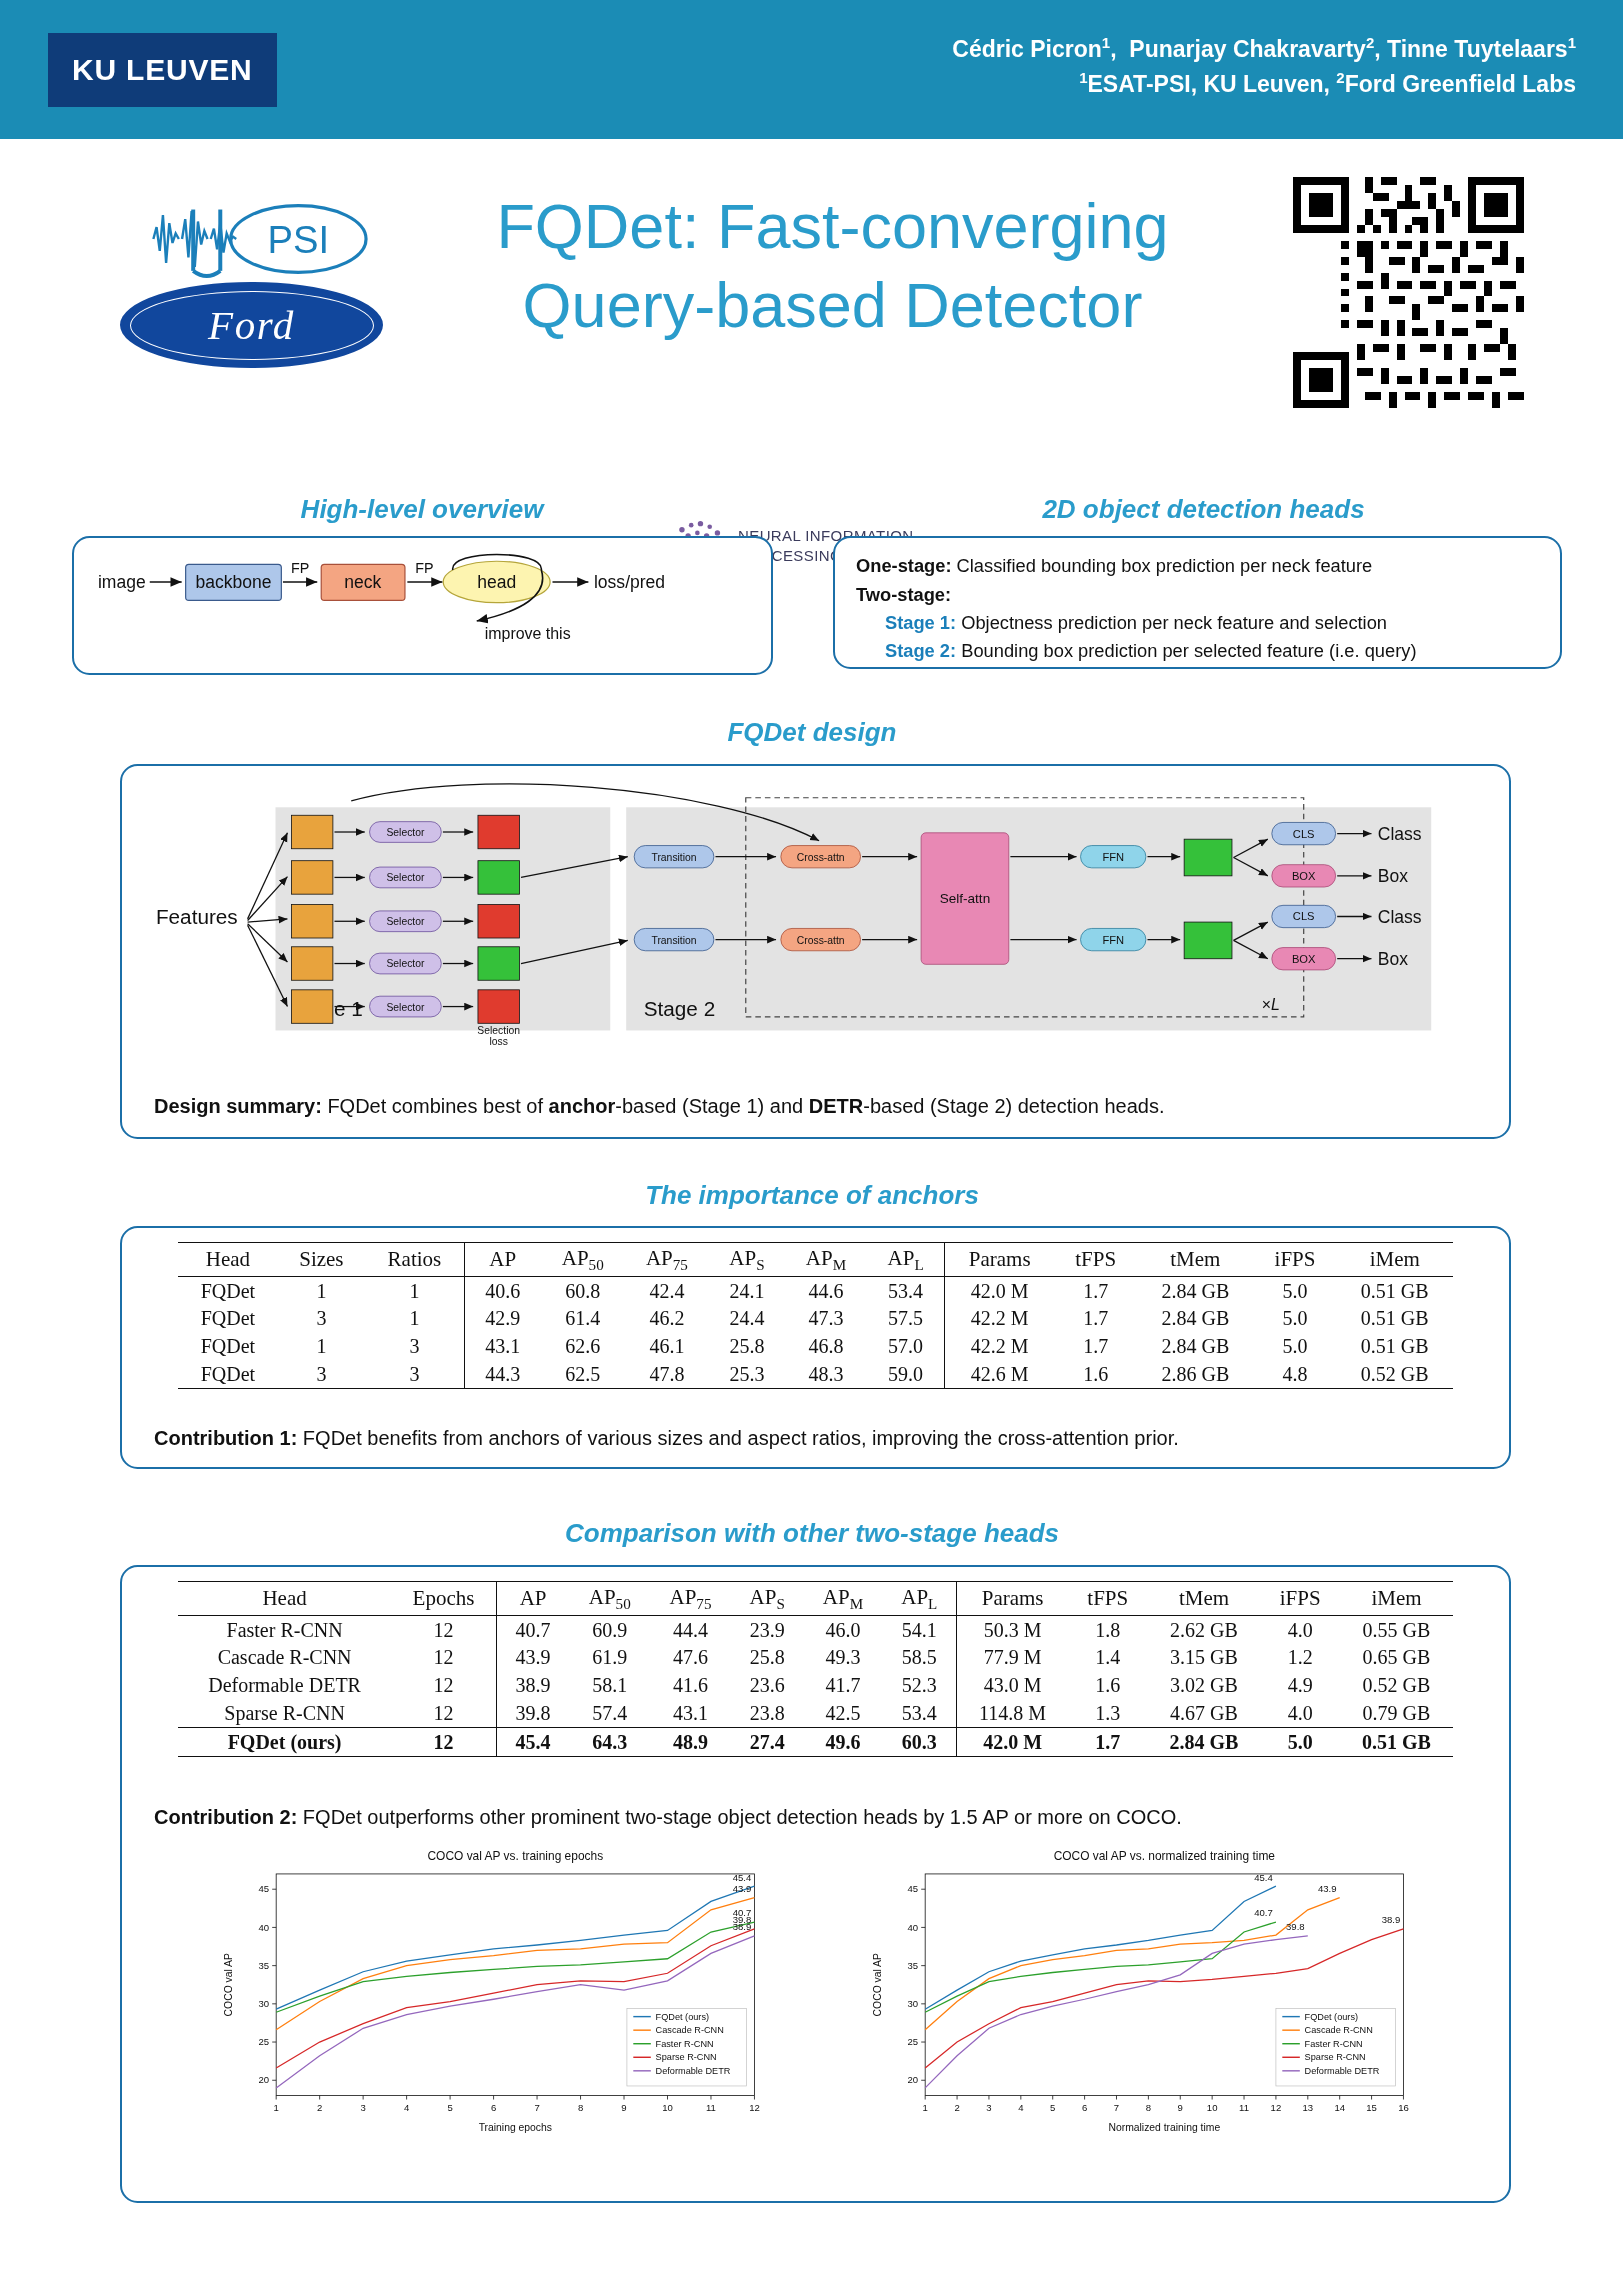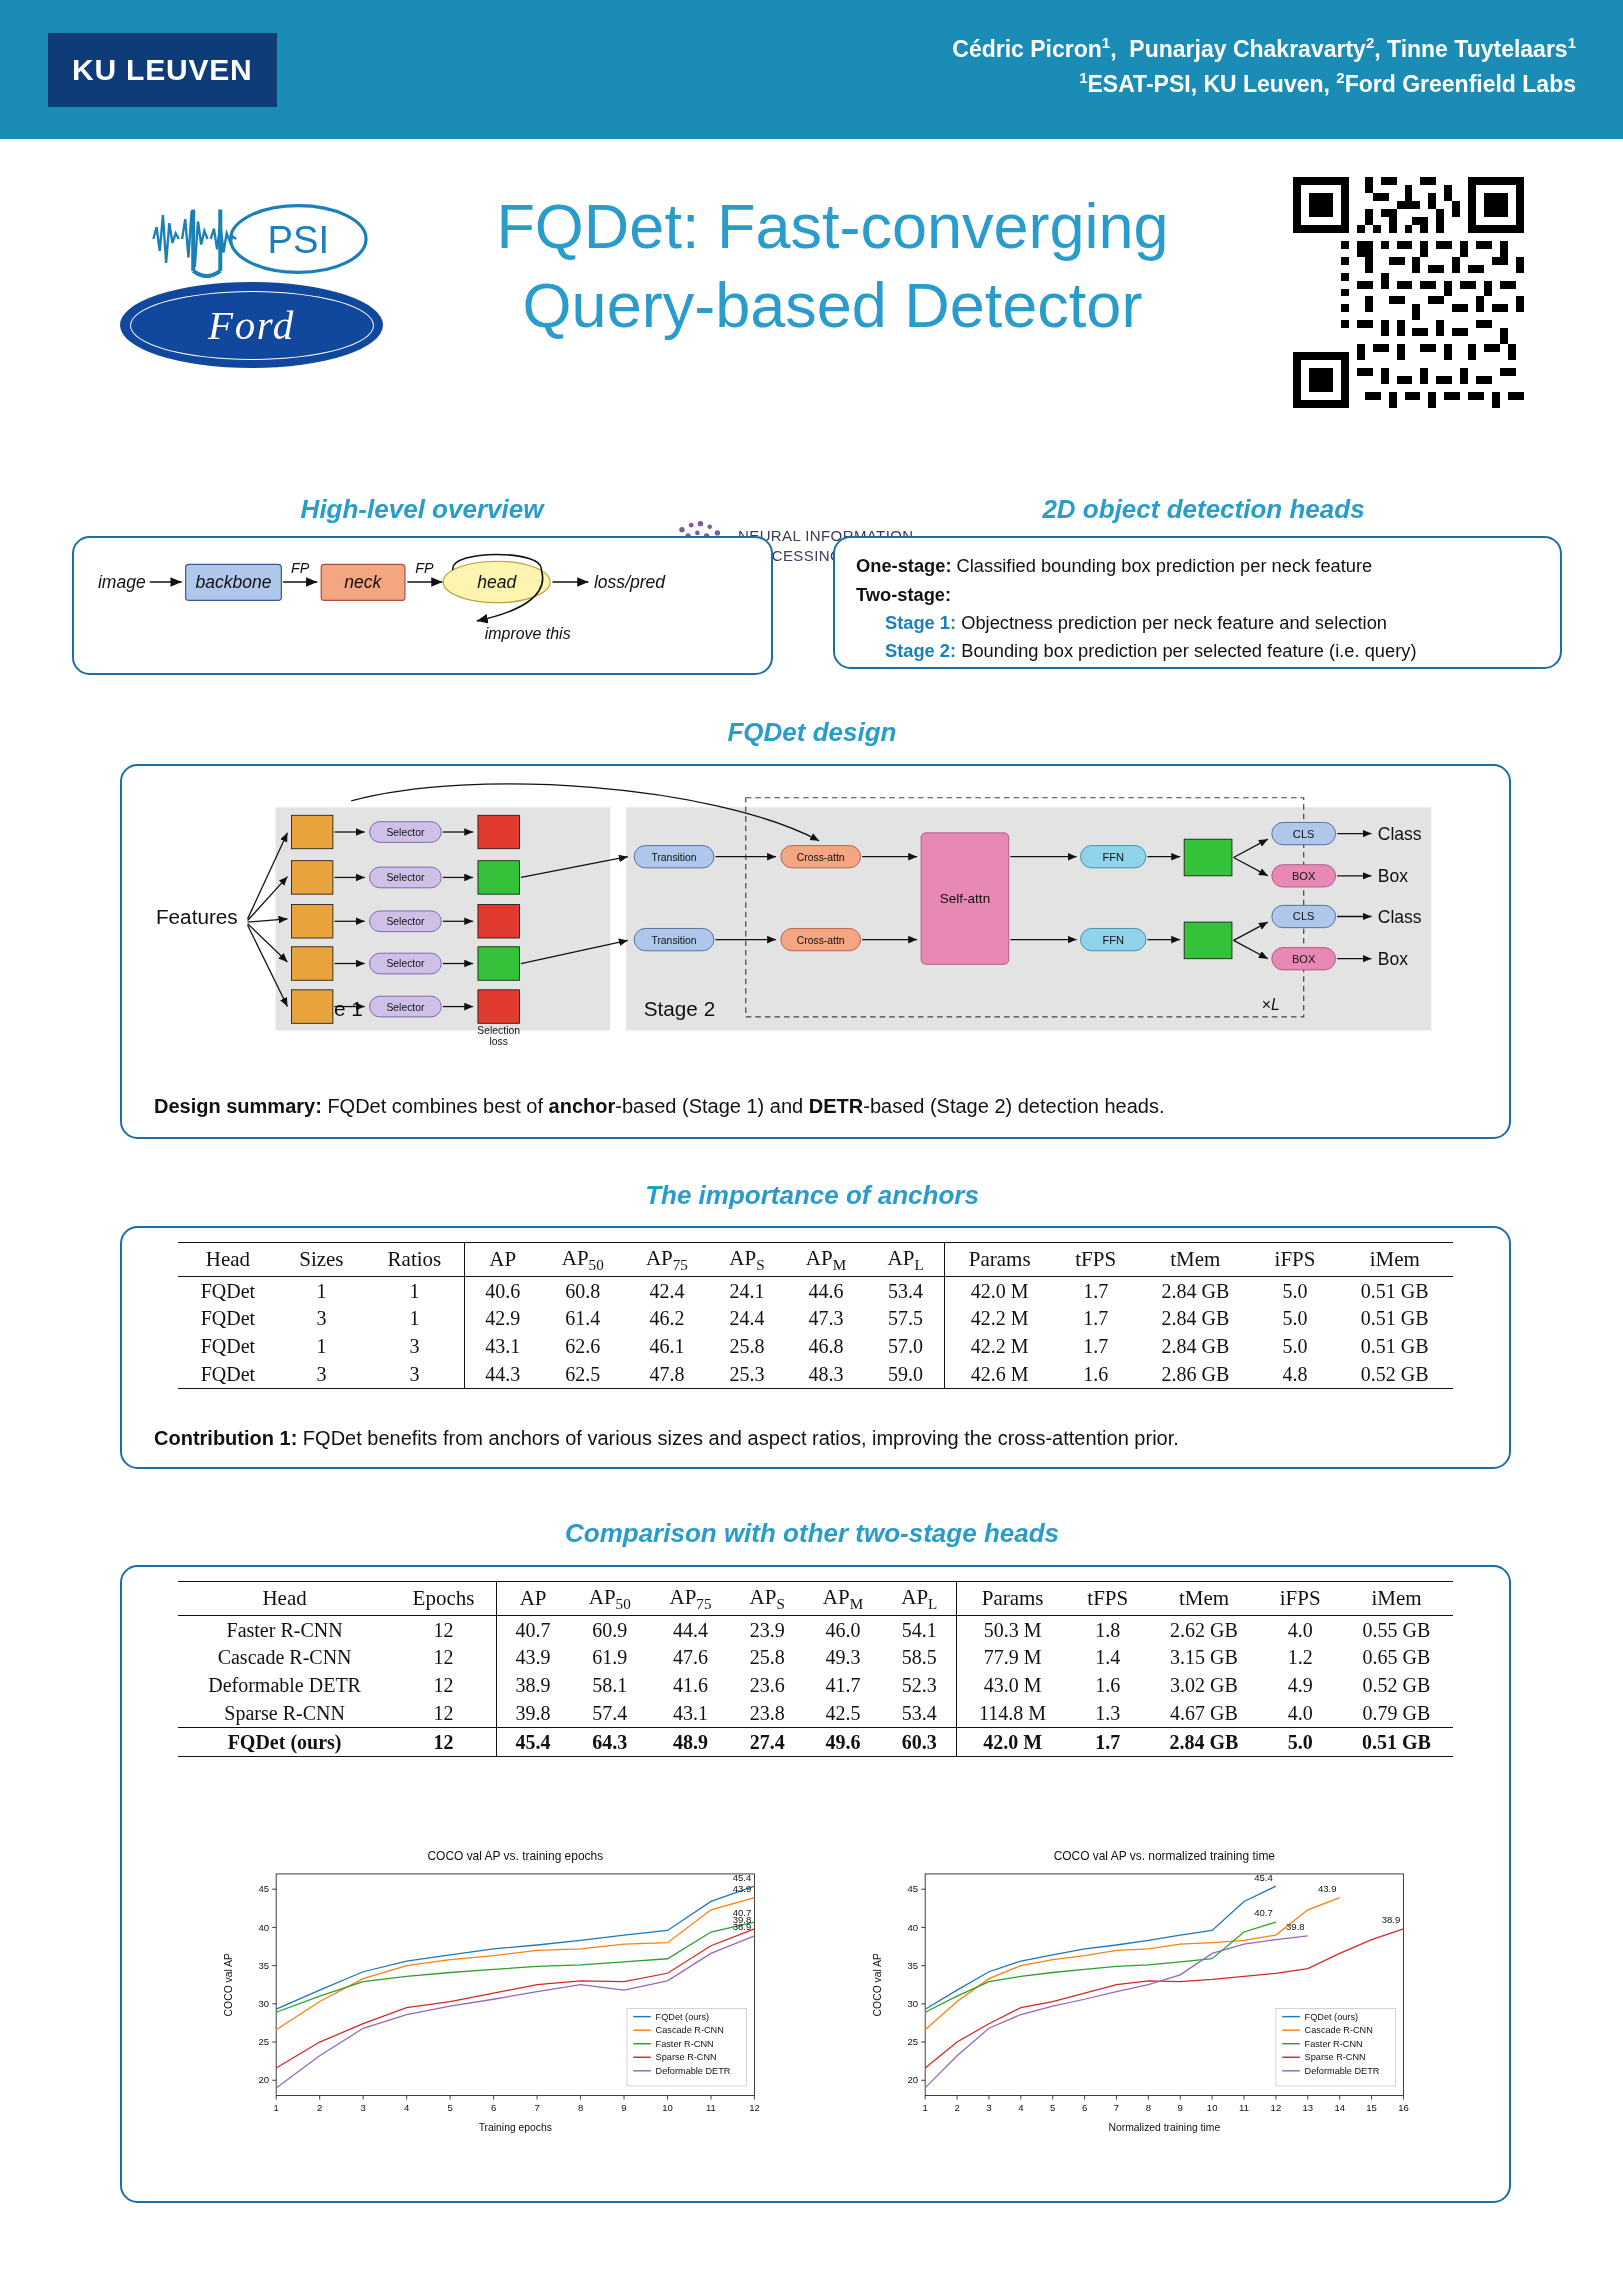--- a/index.html
+++ b/index.html
@@ -84,21 +84,21 @@
   }
 
   
   .panel {
     border: 2.4px solid #1b6fa8; border-radius: 17.5px; background:#fff;
     position:absolute;
   }
 
   
   #hl-title { position:absolute; left: 143px; top: 494px; width: 558px; }
-  #hl-panel { left: 72px; top: 536px; width: 701px; height: 139px; font-style: italic; }
+  #hl-panel { left: 72px; top: 536px; width: 701px; height: 139px; }
 
   
   #heads-title { position:absolute; left: 845px; top: 494px; width: 717px; }
   #heads-panel { left: 833px; top: 536px; width: 729px; height: 133px; padding: 14.3px 21px; }
   .heads-line { font-size: 18.3px; line-height: 1.55; color:#111; }
   .heads-line b { font-weight:bold; }
   .stage-lbl { color:#1b7fba; font-weight:bold; }
   .indent { padding-left: 29px; }
 
   
@@ -713,20 +713,23 @@
             <td style="font-weight: bold; border-top: 1.2px solid rgb(17, 17, 17); border-bottom: 1.2px solid rgb(17, 17, 17);">49.6</td>
             <td style="font-weight: bold; border-top: 1.2px solid rgb(17, 17, 17); border-bottom: 1.2px solid rgb(17, 17, 17);">60.3</td>
             <td class="vsep" style="font-weight: bold; border-top: 1.2px solid rgb(17, 17, 17); border-bottom: 1.2px solid rgb(17, 17, 17);">42.0 M</td>
             <td style="font-weight: bold; border-top: 1.2px solid rgb(17, 17, 17); border-bottom: 1.2px solid rgb(17, 17, 17);">1.7</td>
             <td style="font-weight: bold; border-top: 1.2px solid rgb(17, 17, 17); border-bottom: 1.2px solid rgb(17, 17, 17);">2.84 GB</td>
             <td style="font-weight: bold; border-top: 1.2px solid rgb(17, 17, 17); border-bottom: 1.2px solid rgb(17, 17, 17);">5.0</td>
             <td style="font-weight: bold; border-top: 1.2px solid rgb(17, 17, 17); border-bottom: 1.2px solid rgb(17, 17, 17);">0.51 GB</td>
           </tr>
         </tbody>
     </table>
+  </div>
+  <div class="contribution" style="position:absolute; left:32px; top: 239px;">
+    <b>Contribution 2:</b><span> FQDet outperforms other prominent two-stage object detection heads by 1.5 AP or more on COCO.</span>
   </div>
 
   <div class="plot" id="plot1" style="left: 92px; top: 275px; width: 558px; height: 303px;"><svg width="558" height="303" viewBox="0 0 700 380">
         <rect x="0" y="0" width="700" height="380" fill="#fff"></rect>
         <text x="378" y="22" text-anchor="middle" font-size="15" fill="#111">COCO val AP vs. training epochs</text>
         <rect x="78" y="40" width="600" height="278" fill="none" stroke="#111" stroke-width="1"></rect>
         <line x1="78" y1="298.82758620689657" x2="73" y2="298.82758620689657" stroke="#111"></line>
         <text x="69" y="302.82758620689657" text-anchor="end" font-size="12" fill="#111">20</text>
         <line x1="78" y1="250.8965517241379" x2="73" y2="250.8965517241379" stroke="#111"></line>
         <text x="69" y="254.8965517241379" text-anchor="end" font-size="12" fill="#111">25</text>

